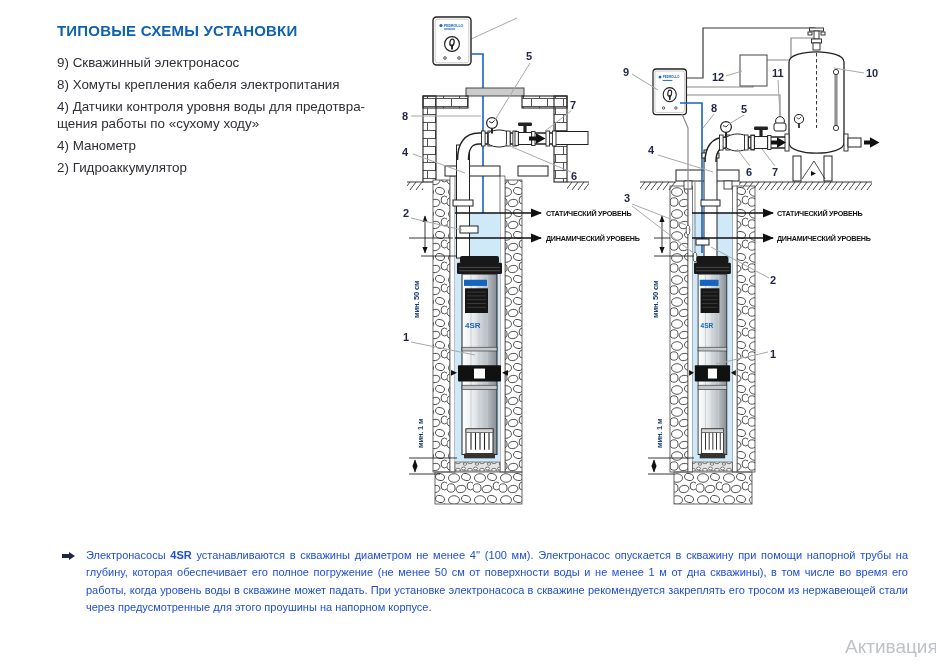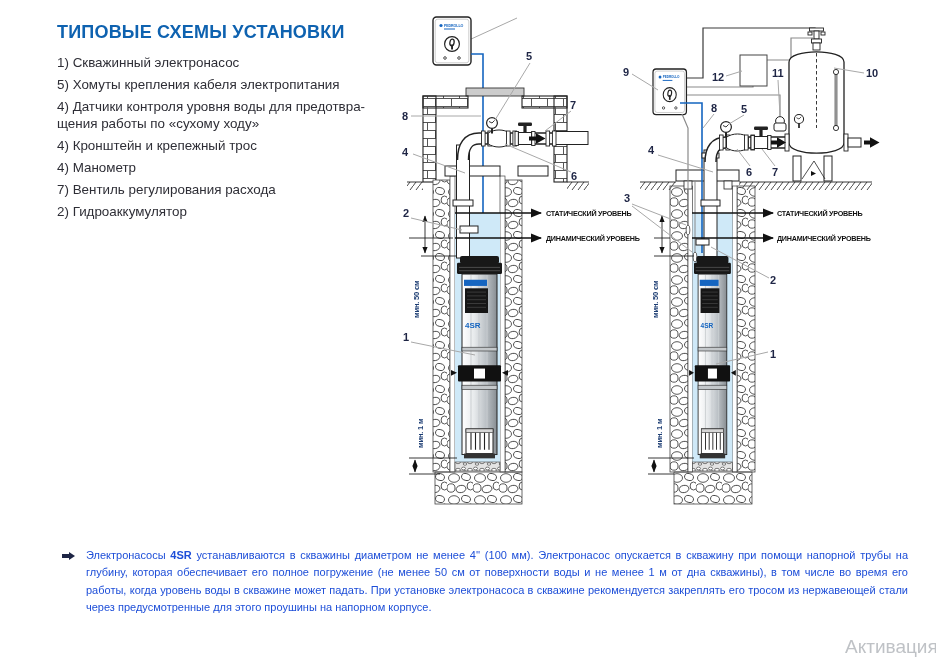--- a/index.html
+++ b/index.html
@@ -1,18 +1,18 @@
 <!DOCTYPE html>
 <html><head>
 <meta charset="utf-8">
 <style>
   html,body{margin:0;padding:0;background:#888;}
   .page{position:relative;width:936px;height:672px;background:#ffffff;overflow:hidden;
         font-family:"Liberation Sans",sans-serif;}
-  .title{position:absolute;left:57px;top:22px;font-size:18px;font-weight:bold;color:#0e62b0;letter-spacing:.2px;}
+  .title{position:absolute;left:57px;top:22px;font-size:15px;font-weight:bold;color:#0e62b0;letter-spacing:.2px;}
   .legend{position:absolute;left:57px;top:54px;width:338px;font-size:13.4px;color:#2e2e36;}
   .legend .li{margin-bottom:5px;line-height:17px;}
   .note{position:absolute;left:62px;top:547px;width:846px;font-size:11px;line-height:17.4px;
         color:#1d4ed8;}
   .note .txt{display:block;margin-left:24px;text-align:justify;}
   .note .arr{position:absolute;left:0;top:5px;display:inline-flex;align-items:center;}
   .note .arr .stem{display:block;width:7px;height:3.5px;background:#1e2545;}
   .note .arr .head{display:block;width:0;height:0;border-top:4.5px solid transparent;
         border-bottom:4.5px solid transparent;border-left:6.5px solid #1e2545;}
   .wm{position:absolute;left:845px;top:636px;width:140px;font-size:19px;color:#bfc2c6;white-space:nowrap;}
@@ -32,26 +32,24 @@
   .cable{stroke:#1565c0;stroke-width:1.6;fill:none;}
 </style>
 </head>
 <body>
 
 <div class="page">
 
   <div class="title">ТИПОВЫЕ СХЕМЫ УСТАНОВКИ</div>
 
   <div class="legend">
-    <div class="li">1) Скважинный электронасос</div>
-    <div class="li">5) Хомуты крепления кабеля электропитания</div>
+    <div class="li">9) Скважинный электронасос</div>
+    <div class="li">8) Хомуты крепления кабеля электропитания</div>
     <div class="li">4) Датчики контроля уровня воды для предотвра-щения работы по «сухому ходу»</div>
-    <div class="li">4) Кронштейн и крепежный трос</div>
     <div class="li">4) Манометр</div>
-    <div class="li">7) Вентиль регулирования расхода</div>
     <div class="li">2) Гидроаккумулятор</div>
   </div>
 
   <svg style="left:395px;top:10px" width="250" height="515" viewBox="0 0 250 515">
     <defs>
       <pattern id="brick" width="16" height="16" patternUnits="userSpaceOnUse">
         <path d="M0,.5H16 M0,8.5H16 M.5,0V8 M8.5,8V16" stroke="#555" stroke-width="1" fill="none"></path>
       </pattern>
       <pattern id="stones" width="26" height="22" patternUnits="userSpaceOnUse">
         <ellipse cx="7" cy="6" rx="5.5" ry="4.3" fill="#fff" stroke="#444" stroke-width=".9"></ellipse>

